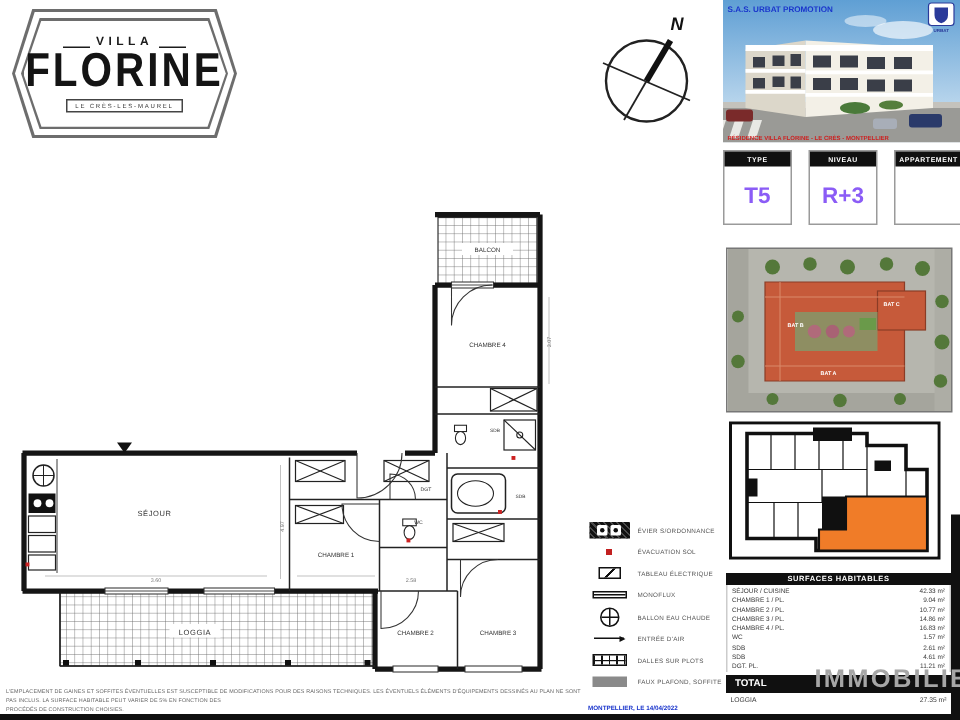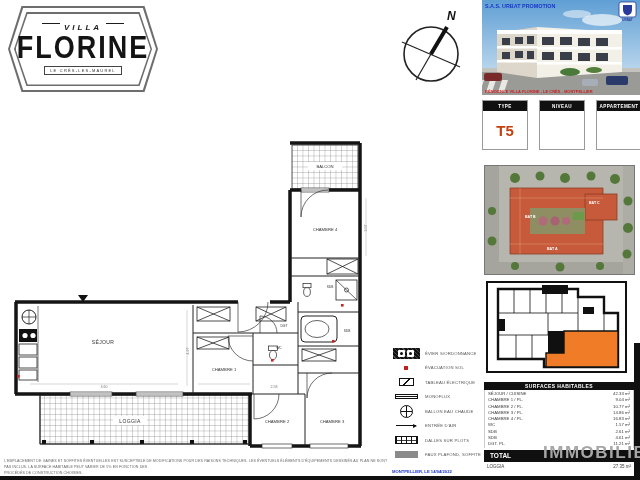--- a/index.html
+++ b/index.html
@@ -9,36 +9,36 @@
   .abs{position:absolute;}
 
   
   #logo{left:8px;top:6px;width:150px;height:86px;}
   .hex{position:absolute;clip-path:polygon(9% 0,91% 0,100% 50%,91% 100%,9% 100%,0 50%);}
   .hex.o1{inset:0;background:#6d6d6d;}
   .hex.o2{inset:2px;background:#fff;}
   .hex.o3{inset:6px;background:#6d6d6d;}
   .hex.o4{inset:7.5px;background:#fff;}
   #logo .content{position:absolute;inset:0;display:flex;flex-direction:column;align-items:center;justify-content:center;gap:2px;}
-  .villa-line{display:flex;align-items:flex-start;gap:4px;font-size:8px;font-weight:bold;letter-spacing:3px;color:#1c1c1c;font-style:italic;}
+  .villa-line{display:flex;align-items:flex-end;gap:4px;font-size:8px;font-weight:bold;letter-spacing:3px;color:#1c1c1c;}
   .villa-line .bar{width:18px;height:1px;background:#1c1c1c;}
   .florine{font-size:27px;font-weight:bold;letter-spacing:2px;color:#141414;transform:scaleY(1.18);line-height:1;}
   .lg-sub{margin-top:3px;border:1px solid #444;padding:1px 5px;font-size:4px;letter-spacing:1.2px;color:#333;}
 
   
   #compass{left:395px;top:4px;width:74px;height:92px;}
 
   
   #render{left:482px;top:0;width:158px;height:95px;overflow:hidden;}
   #info-row{left:482px;top:100px;width:170px;height:50px;}
   .ibox{position:absolute;top:0;width:46px;height:50px;border:1px solid #9a9a9a;background:#fff;}
   .ibox .hd{height:10px;background:#101010;color:#fff;font-size:4.6px;font-weight:bold;
             letter-spacing:.4px;display:flex;align-items:center;justify-content:center;}
   .ibox .val{height:38px;display:flex;align-items:center;justify-content:center;
-             font-size:15px;font-weight:bold;color:#c2410c;}
+             font-size:15px;font-weight:bold;color:#8b5cf6;}
   .ibox.pink .val{background:#ecd2e2;color:#46203e;}
 
   #siteplan{left:484px;top:165px;width:151px;height:110px;border:1px solid #777;}
   #keyplan{left:486px;top:281px;width:141px;height:92px;border:2px solid #101010;background:#fff;}
 
   #surfaces{left:484px;top:382px;width:150px;}
   #surfaces .hd{height:8px;background:#101010;color:#fff;font-size:5px;font-weight:bold;
                 letter-spacing:.4px;display:flex;align-items:center;justify-content:center;}
   #surfaces .rows{border-left:1px solid #ccc;border-right:1px solid #ccc;padding-top:1px;}
   .srow{display:flex;justify-content:space-between;height:6.3px;line-height:6.3px;
@@ -166,20 +166,21 @@
     <text x="3" y="93" font-size="4" font-weight="bold" fill="#cc2222">RÉSIDENCE VILLA FLORINE - LE CRÈS - MONTPELLIER</text>
   </svg>
 
   <div id="info-row" class="abs">
     <div class="ibox" style="left:0">
       <div class="hd">TYPE</div>
       <div class="val">T5</div>
     </div>
     <div class="ibox" style="left:57px">
       <div class="hd">NIVEAU</div>
+      <div class="val">R+3</div>
     </div>
     <div class="ibox pink" style="left:114px">
       <div class="hd">APPARTEMENT</div>
     </div>
   </div>
 
   <svg id="siteplan" class="abs" viewBox="0 0 149 108">
     <rect width="149" height="108" fill="#b6b6ae"></rect>
     <rect x="0" y="0" width="14" height="108" fill="#a5a59d"></rect>
     <rect x="0" y="96" width="149" height="12" fill="#a5a59d"></rect>

